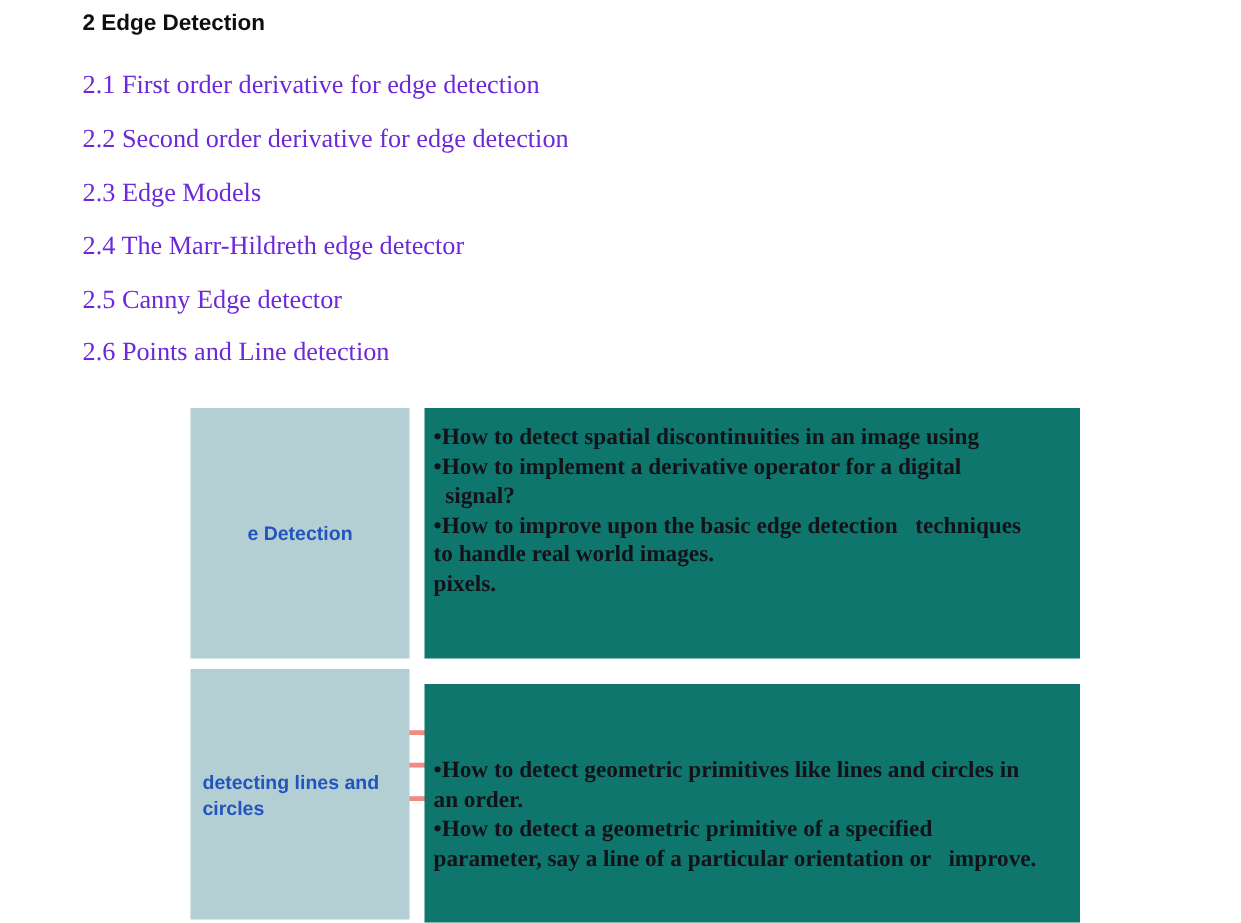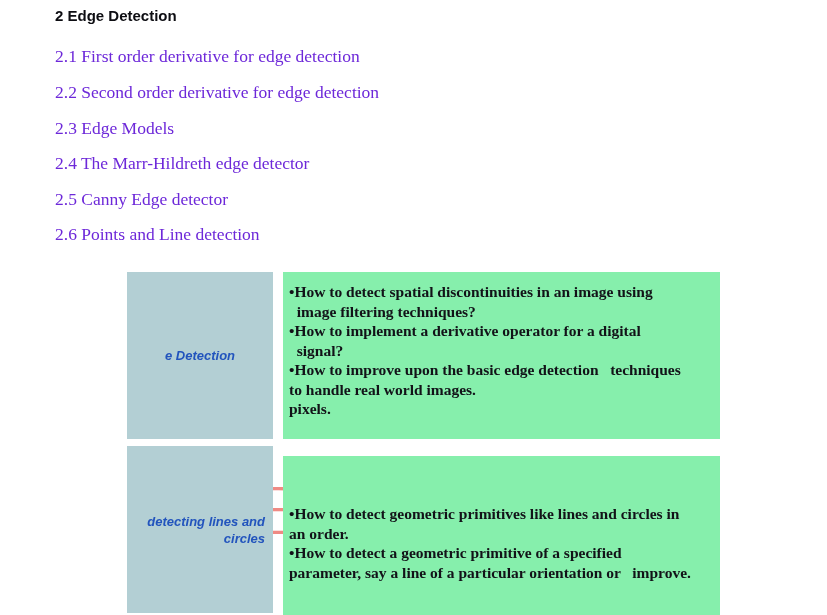--- a/index.html
+++ b/index.html
@@ -91,36 +91,35 @@
     height: 100%;
     background: #b3cfd4;
     display: flex;
     align-items: center;
     justify-content: center;
     box-sizing: border-box;
     padding: 0 8px;
   }
   .cell-label span {
     font-family: "Liberation Sans", sans-serif;
-    font-style: italic;
     font-weight: bold;
     font-size: 13px;
     line-height: 17px;
     color: #2254bd;
-    text-align: right;
+    text-align: left;
     display: block;
   }
 
   .cell-body {
     position: absolute;
     left: 156px;
     top: 0;
     width: 437px;
     height: 100%;
-    background: #86efac;
+    background: #0f766e;
     box-sizing: border-box;
     overflow: hidden;
   }
   .cell-body.pad-top { padding: 10px 8px 0 6px; }
   .cell-body.pad-mid { padding: 48px 8px 0 6px; margin-top: 10px; }
 
   .bullet-line {
     font-family: "Liberation Serif", serif;
     font-weight: bold;
     font-size: 15.5px;
@@ -147,21 +146,20 @@
 </div>
 
 <div id="topic-table">
 
   <div class="trow trow-0" style="width:593px;">
     <div class="cell-label">
       <span>e Detection</span>
     </div>
     <div class="cell-body pad-top">
       <div class="bullet-line">•How to detect spatial discontinuities in an image using</div>
-      <div class="bullet-line cont">  image filtering techniques?</div>
       <div class="bullet-line">•How to implement a derivative operator for a digital</div>
       <div class="bullet-line cont">  signal?</div>
       <div class="bullet-line">•How to improve upon the basic edge detection   techniques</div>
       <div class="bullet-line cont">to handle real world images.</div>
       <div class="bullet-line cont">pixels.</div>
     </div>
   </div>
 
   <div class="trow trow-1" style="width:593px;">
     <div class="cell-label">

